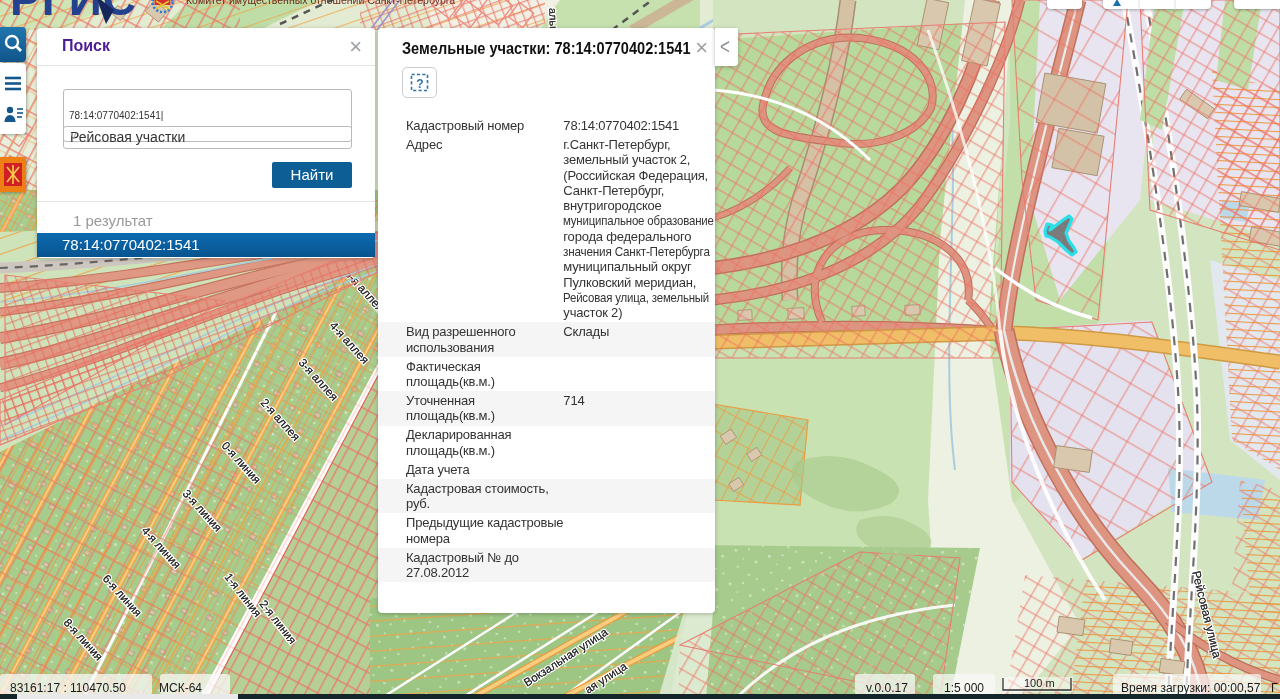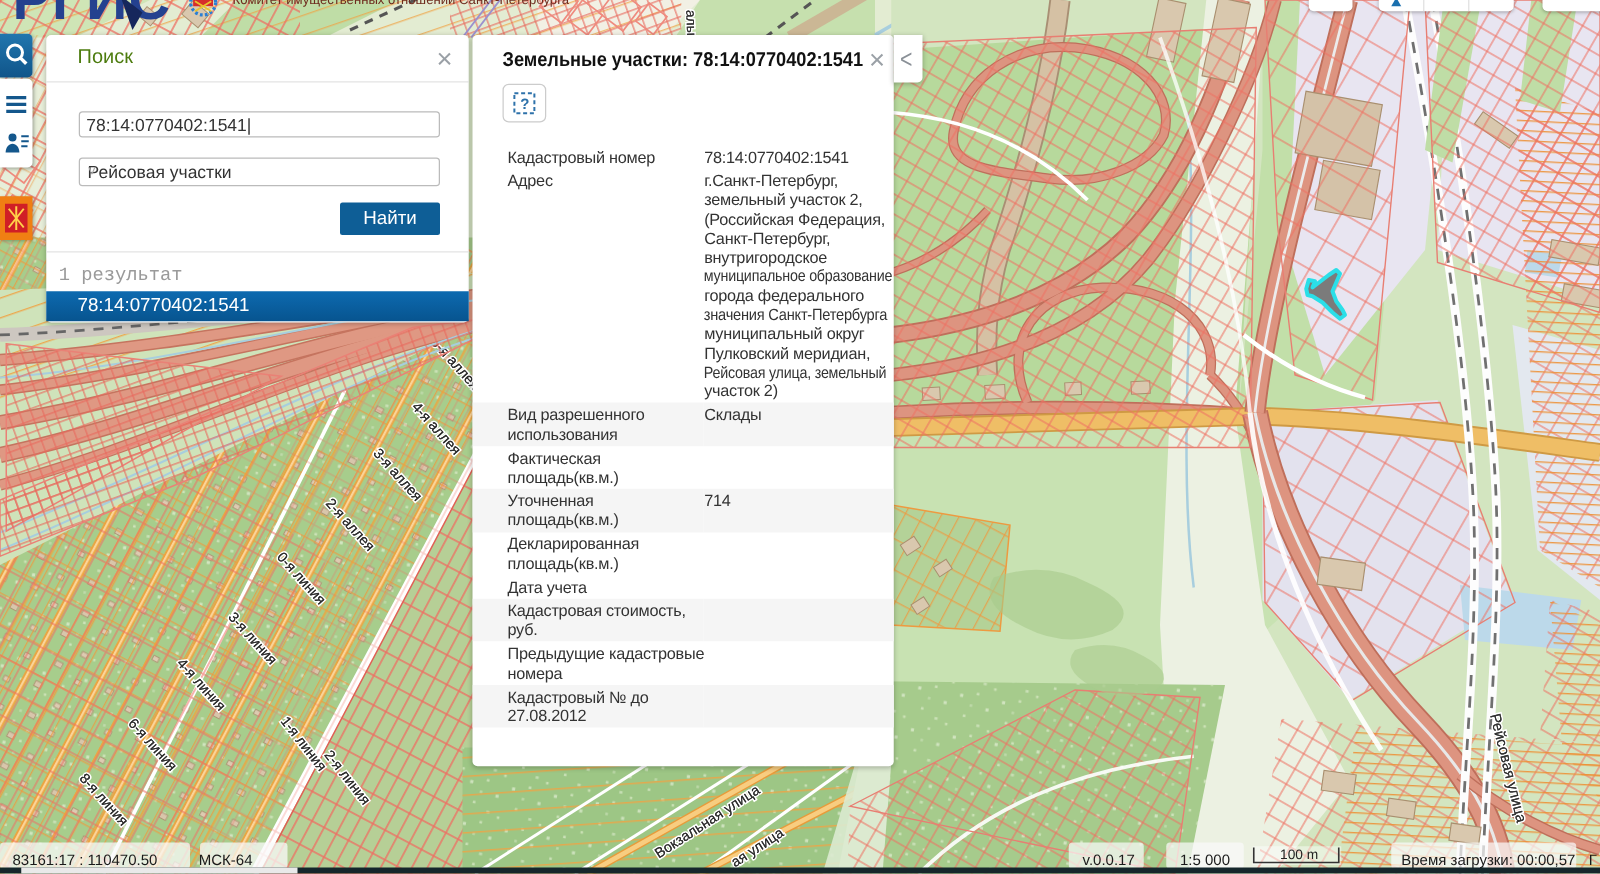--- a/index.html
+++ b/index.html
@@ -3,29 +3,29 @@
 <style>
 html,body{margin:0;padding:0;width:1280px;height:699px;overflow:hidden;font-family:"Liberation Sans",sans-serif;}
 #stage{position:relative;width:1280px;height:699px;overflow:hidden;background:#d8e7c6;}
 #mapsvg{position:absolute;left:0;top:0;}
 .panel{position:absolute;background:#fff;border-radius:4px;box-shadow:0 1px 4px rgba(0,0,0,.25);}
 
 .tbtn{position:absolute;left:0;width:26px;box-shadow:1px 1px 3px rgba(0,0,0,.3);}
 
 #search{left:37px;top:28px;width:338px;height:230px;}
 #search .hd{height:37px;border-bottom:1px solid #e3e3e3;position:relative;}
-#search .hd .t{position:absolute;left:25px;top:9px;font-size:16px;font-weight:normal;color:#4d7c0f;}
+#search .hd .t{position:absolute;left:25px;top:9px;font-size:16px;font-weight:bold;color:#4c1d95;}
 .closex{position:absolute;color:#9aa0a6;font-size:22px;font-weight:400;line-height:1;}
-#search input{position:absolute;left:26px;top:61px;width:277px;height:19px;border:1px solid #bbb;border-radius:3px;font-size:14px;color:#333;padding:0 5px;font-family:"Liberation Sans",sans-serif;outline:none;}
+#search input{position:absolute;left:26px;top:61px;width:277px;height:19px;border:1px solid #bbb;border-radius:3px;font-size:10px;color:#333;padding:16px 5px;font-family:"Liberation Sans",sans-serif;outline:none;}
 #search .sel{position:absolute;left:26px;top:98px;width:287px;height:21px;border:1px solid #bbb;border-radius:3px;font-size:14px;color:#333;}
 #search .sel span{position:absolute;left:6px;top:2px;}
 #search .sel .ch{position:absolute;right:8px;top:3px;color:#aaa;font-size:12px;}
 #search .btn{position:absolute;left:235px;top:134px;width:80px;height:26px;background:#0e5e96;color:#fff;font-size:15px;text-align:center;line-height:26px;border-radius:2px;}
 #search .dv{position:absolute;left:0;top:173px;width:338px;height:1px;background:#e3e3e3;}
-#search .res{position:absolute;left:10px;top:184px;color:#9a9a9a;font-size:15px;font-family:Liberation Mono, monospace;}
+#search .res{position:absolute;left:36px;top:184px;color:#9a9a9a;font-size:15px;}
 #search .row{position:absolute;left:0;top:205px;width:338px;height:24px;}
 
 #det{left:378px;top:28px;width:337px;height:585px;overflow:hidden;}
 #det .t{position:absolute;left:24px;top:12px;font-size:16px;font-weight:bold;color:#111;white-space:nowrap;transform:scaleX(0.91);transform-origin:left;}
 #det .qbtn{position:absolute;left:24px;top:39px;width:33px;height:29px;border:1px solid #ccc;border-radius:5px;}
 #det table{position:absolute;left:0px;top:88px;width:337px;border-collapse:collapse;font-size:13px;letter-spacing:-0.2px;color:#333;}
 #det td{vertical-align:top;padding:1.9px 0 1.9px 0;line-height:15.3px;}
 #det td.l{padding-left:28px;width:142px;}
 #det td.v{padding-left:0px;}
 #det tr.g{background:#f5f5f5;}

